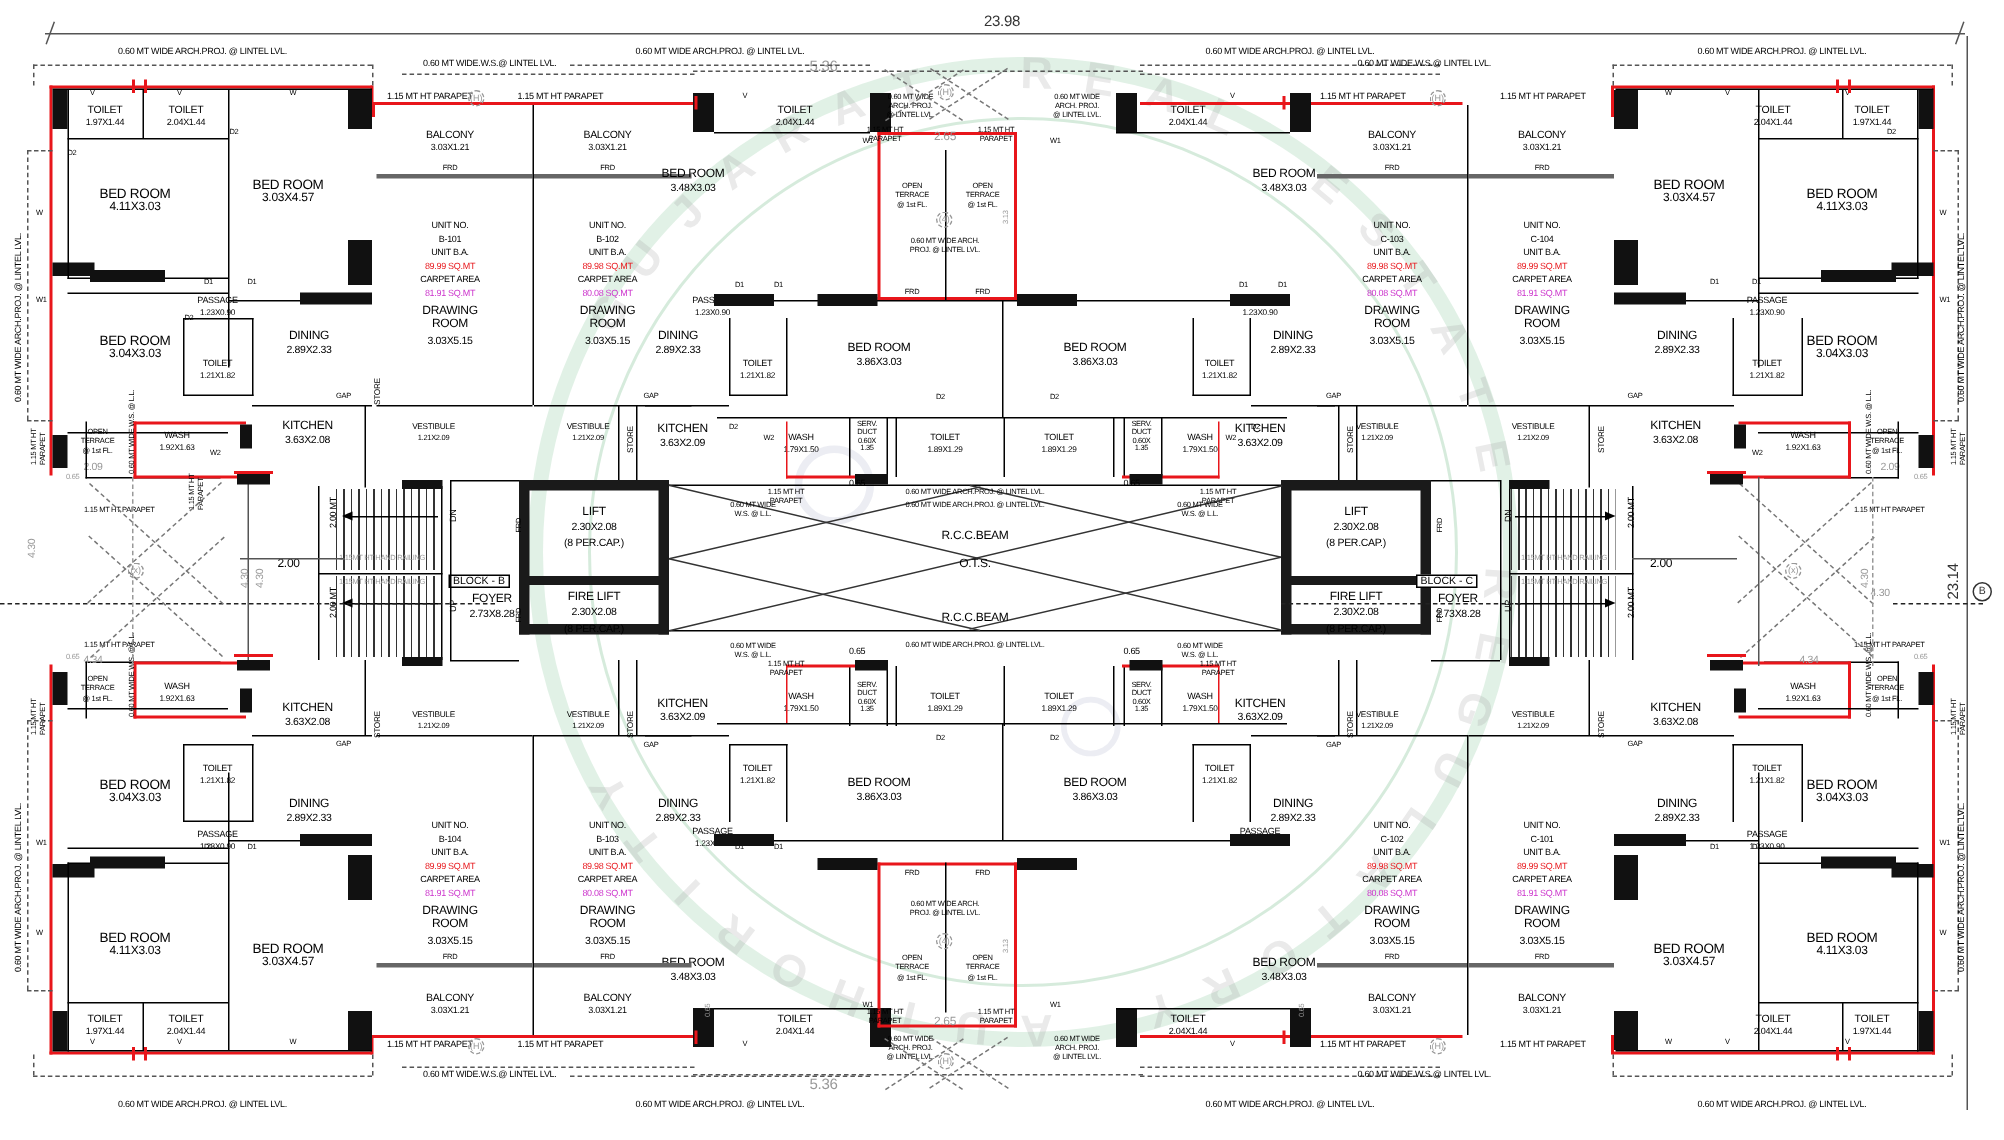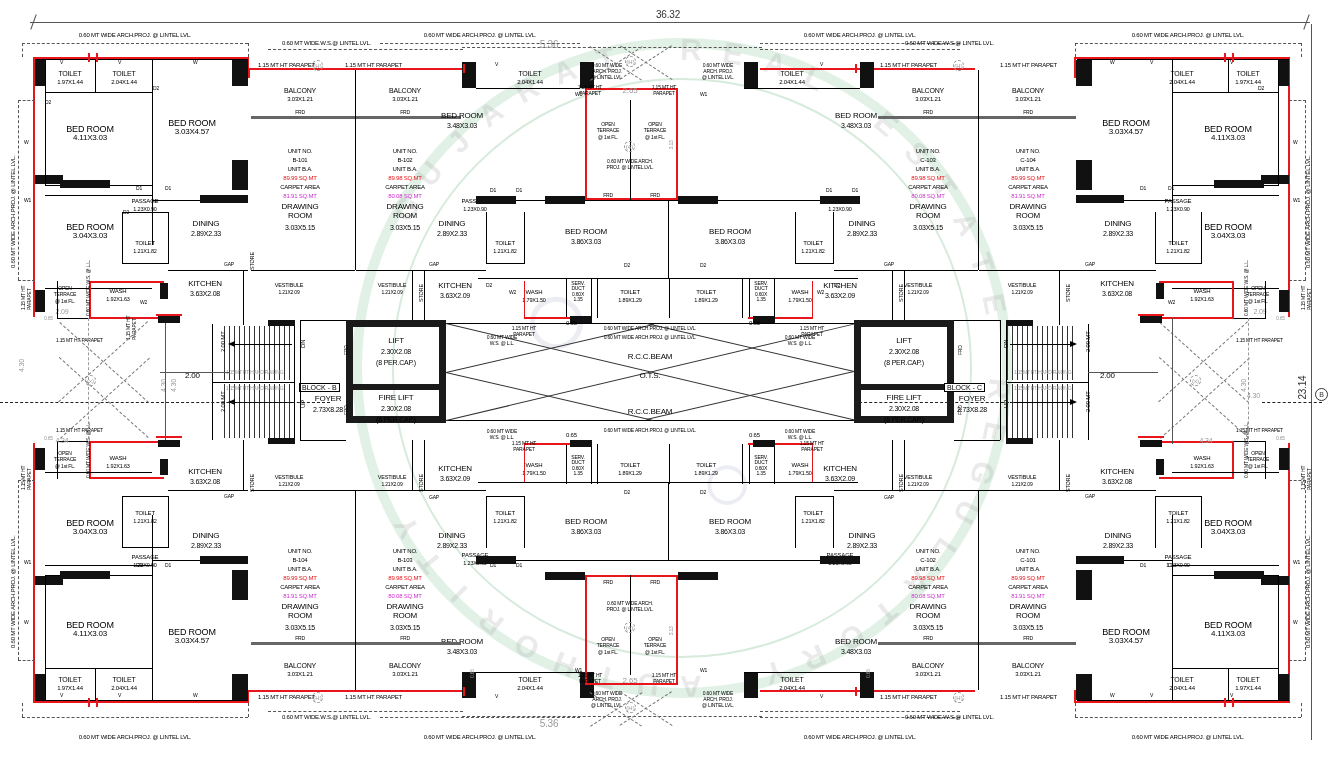--- a/index.html
+++ b/index.html
@@ -146,21 +146,21 @@
       <div class="wm-char" style="left: 526.712px; top: 645.506px; font-size: 30px; transform: translate(-50%, -50%) rotate(209.231deg);">O</div>
       <div class="wm-char" style="left: 490.964px; top: 622.223px; font-size: 30px; transform: translate(-50%, -50%) rotate(216.923deg);">R</div>
       <div class="wm-char" style="left: 458.655px; top: 594.364px; font-size: 30px; transform: translate(-50%, -50%) rotate(224.615deg);">I</div>
       <div class="wm-char" style="left: 430.365px; top: 562.432px; font-size: 30px; transform: translate(-50%, -50%) rotate(232.308deg);">T</div>
       <div class="wm-char" style="left: 406.604px; top: 527px; font-size: 30px; transform: translate(-50%, -50%) rotate(240deg);">Y</div>
     </div>
   <div class="wm-blob" style="left:520px;top:250px;font-size:120px;">○</div>
   <div class="wm-blob" style="left:700px;top:430px;font-size:90px;">○</div>
 
   <div class="ln" style="left:30px;top:22px;width:1280px;height:1px;background:#555;"></div>
-  <div class="t f10 c" style="left:668px;top:9px;color:#333;">36.32</div>
+  <div class="t f10 c" style="left:668px;top:9px;color:#333;">23.98</div>
   <div class="ln" style="left:33px;top:14px;width:1px;height:16px;background:#555;transform:rotate(20deg);"></div>
   <div class="ln" style="left:1306px;top:14px;width:1px;height:16px;background:#555;transform:rotate(20deg);"></div>
 
   <div class="ln" style="left:1311px;top:24px;width:1px;height:716px;background:#555;"></div>
   <div class="t f10" style="left:1291px;top:382px;color:#333;transform:rotate(-90deg);transform-origin:50% 50%;">23.14</div>
   <div class="dimcircle" style="left:1315px;top:388px;">B</div>
   <div class="cl-h" style="left:1262px;top:402px;width:60px;"></div>
 
   <div class="dash-h" style="left:462px;top:47px;width:300px;"></div>
   <div class="t f10 c gry-t" style="left:549px;top:39px;">5.36</div>

